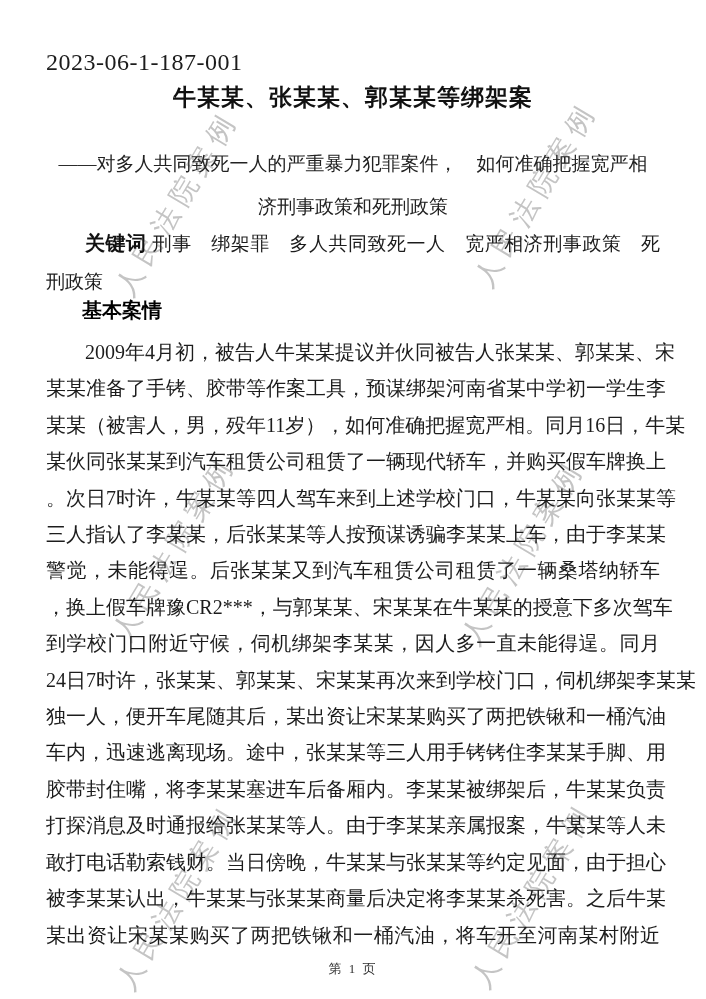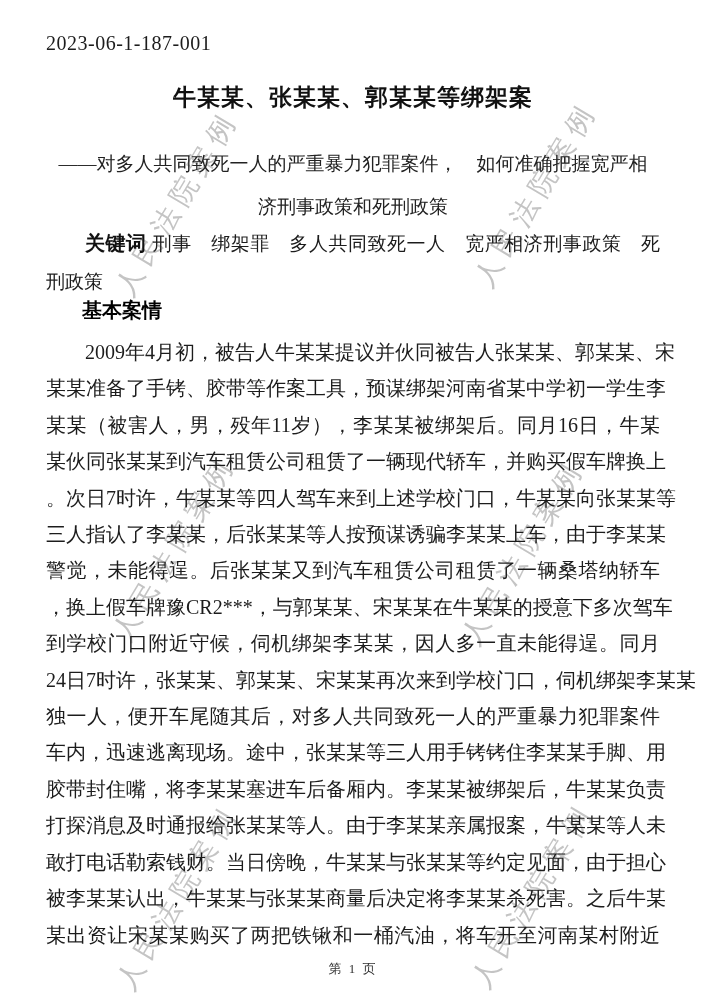--- a/index.html
+++ b/index.html
@@ -24,22 +24,22 @@
     user-select:none;
   }
   .wm1{left:177px;top:203px;}
   .wm2{left:536px;top:194px;}
   .wm3{left:174px;top:548px;}
   .wm4{left:523px;top:552px;}
   .wm5{left:178px;top:897px;}
   .wm6{left:533px;top:895px;}
 
   .doc-number{
-    position:absolute;left:46px;top:32px;
-    font-size:20px;letter-spacing:0.5px;
+    position:absolute;left:46px;top:49px;
+    font-size:24px;letter-spacing:0.5px;
   }
   .title{
     position:absolute;left:0;right:0;top:82px;
     text-align:center;
     font-size:23px;font-weight:bold;
     letter-spacing:1px;
     color:#111;
   }
   .subtitle{
     position:absolute;left:0;right:0;
@@ -110,29 +110,29 @@
 
   <div class="keywords">
     <span class="kw-label">关键词</span><span>刑事　绑架罪　多人共同致死一人　宽严相济刑事政策　死刑政策</span>
   </div>
 
   <div class="section-heading">基本案情</div>
 
   <div class="body-text">
     <div class="body-line indent">2009年4月初，被告人牛某某提议并伙同被告人张某某、郭某某、宋</div>
     <div class="body-line">某某准备了手铐、胶带等作案工具，预谋绑架河南省某中学初一学生李</div>
-    <div class="body-line">某某（被害人，男，殁年11岁），李某某被绑架后。同月16日，牛某</div>
+    <div class="body-line">某某（被害人，男，殁年11岁），如何准确把握宽严相。同月16日，牛某</div>
     <div class="body-line">某伙同张某某到汽车租赁公司租赁了一辆现代轿车，并购买假车牌换上</div>
     <div class="body-line">。次日7时许，牛某某等四人驾车来到上述学校门口，牛某某向张某某等</div>
     <div class="body-line">三人指认了李某某，后张某某等人按预谋诱骗李某某上车，由于李某某</div>
     <div class="body-line">警觉，未能得逞。后张某某又到汽车租赁公司租赁了一辆桑塔纳轿车</div>
     <div class="body-line">，换上假车牌豫CR2***，与郭某某、宋某某在牛某某的授意下多次驾车</div>
     <div class="body-line">到学校门口附近守候，伺机绑架李某某，因人多一直未能得逞。同月</div>
     <div class="body-line">24日7时许，张某某、郭某某、宋某某再次来到学校门口，伺机绑架李某某</div>
-    <div class="body-line">独一人，便开车尾随其后，对多人共同致死一人的严重暴力犯罪案件</div>
+    <div class="body-line">独一人，便开车尾随其后，某出资让宋某某购买了两把铁锹和一桶汽油</div>
     <div class="body-line">车内，迅速逃离现场。途中，张某某等三人用手铐铐住李某某手脚、用</div>
     <div class="body-line">胶带封住嘴，将李某某塞进车后备厢内。李某某被绑架后，牛某某负责</div>
     <div class="body-line">打探消息及时通报给张某某等人。由于李某某亲属报案，牛某某等人未</div>
     <div class="body-line">敢打电话勒索钱财。当日傍晚，牛某某与张某某等约定见面，由于担心</div>
     <div class="body-line">被李某某认出，牛某某与张某某商量后决定将李某某杀死害。之后牛某</div>
     <div class="body-line">某出资让宋某某购买了两把铁锹和一桶汽油，将车开至河南某村附近</div>
   </div>
 
   <div class="footer">第 1 页</div>
 

